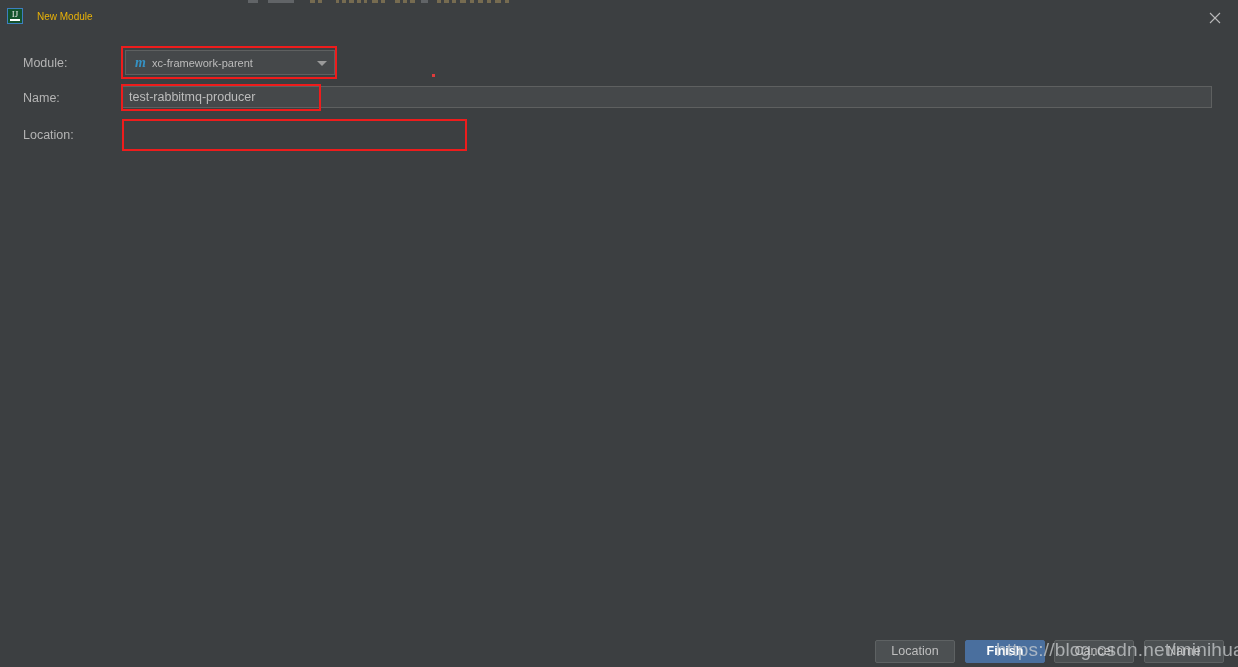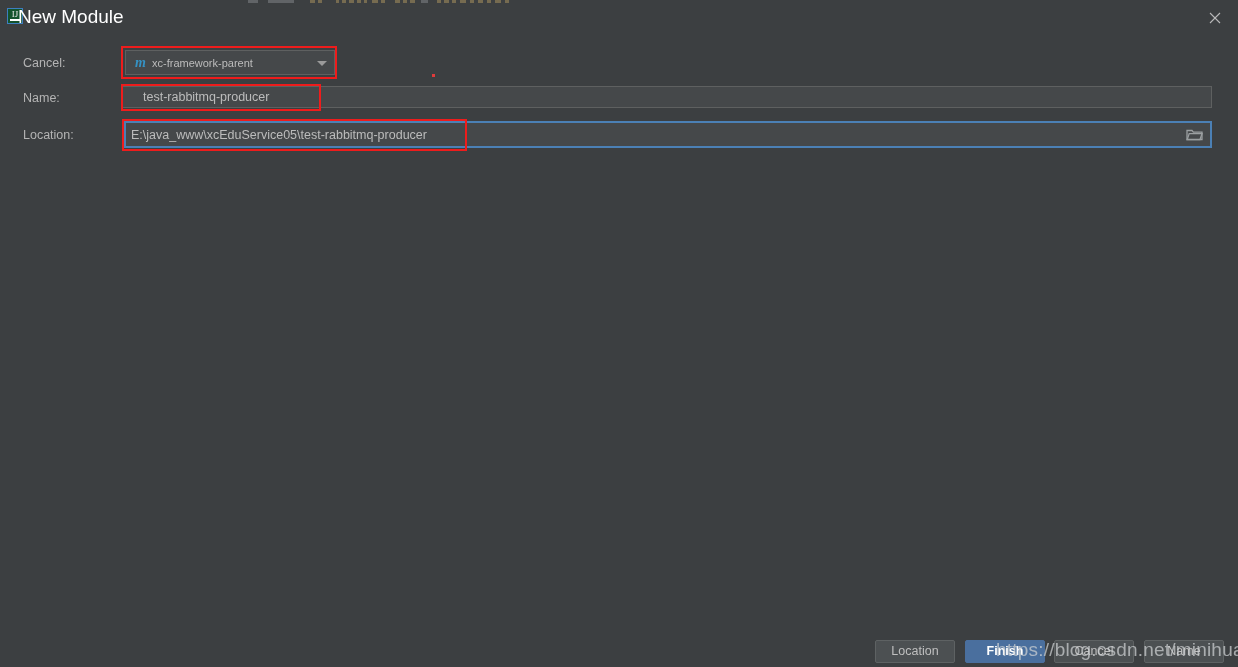--- a/index.html
+++ b/index.html
@@ -70,24 +70,24 @@
     letter-spacing: 0px;
   }
   #app-icon .bar {
     position: absolute;
     left: 2px; bottom: 2px;
     width: 10px; height: 2px;
     background: #ffffff;
   }
   #window-title {
     position: absolute;
-    left: 18px; top: 6px;
-    font-size: 19px;
-    line-height: 16px;
-    color: #ffffff;
+    left: 37px; top: 6px;
+    font-size: 10px;
+    line-height: 16px;
+    color: #eab308;
     white-space: nowrap;
   }
   #close-button {
     position: absolute;
     right: 0px; top: 0px;
     width: 46px; height: 28px;
     cursor: default;
   }
   #close-button svg { position: absolute; left: 17px; top: 9px; }
 
@@ -148,21 +148,21 @@
     font-size: 12.5px;
     color: #bcbcbc;
   }
   #name-field {
     left: 122px; top: 83px;
     width: 1090px; height: 22px;
     border: 1px solid #5e6060;
   }
   #name-field .fv {
     position: absolute;
-    left: 20px; top: 2px;
+    left: 6px; top: 2px;
     line-height: 16px;
     white-space: nowrap;
   }
   #location-field {
     left: 124px; top: 118px;
     width: 1088px; height: 27px;
     border: 2px solid #4b80b5;
     background: #45484a;
   }
   #location-field .fv {
@@ -307,45 +307,36 @@
     </div>
     <div id="window-title">New Module</div>
     <div id="close-button">
       <svg width="12" height="12" viewBox="0 0 12 12">
         <line x1="1" y1="1" x2="11" y2="11" stroke="#b9b9b9" stroke-width="1.1"></line>
         <line x1="11" y1="1" x2="1" y2="11" stroke="#b9b9b9" stroke-width="1.1"></line>
       </svg>
     </div>
   </div>
 
-  <div class="form-label" id="label-parent">Cancel:</div>
+  <div class="form-label" id="label-parent">Module:</div>
 
   <div id="parent-combo">
     <div class="maven-icon">m</div>
     <div class="combo-text">xc-framework-parent</div>
     <div class="arrow"></div>
   </div>
 
   <div class="form-label" id="label-name">Name:</div>
 
   <div class="text-field" id="name-field">
     <div class="fv">test-rabbitmq-producer</div>
   </div>
 
   <div class="form-label" id="label-location">Location:</div>
 
-  <div class="text-field" id="location-field">
-    <div class="fv">E:\java_www\xcEduService05\test-rabbitmq-producer</div>
-    <div id="browse-button">
-      <svg width="17" height="13" viewBox="0 0 17 13">
-        <path d="M1 2.5h5l1.4 1.6H16v7.4H1z" fill="none" stroke="#9b9fa1" stroke-width="1.3"></path>
-        <path d="M3.2 5.6H16l-2 5.9H1.2z" fill="#45484a" stroke="#9b9fa1" stroke-width="1.3"></path>
-      </svg>
-    </div>
-  </div>
 
 
   <div class="annot" id="annot-parent"></div>
   <div class="annot" id="annot-name"></div>
   <div class="annot" id="annot-location"></div>
   <div id="red-dot"></div>
 
   <div class="btn" id="btn-previous">Location</div>
   <div class="btn" id="btn-finish">Finish</div>
   <div class="btn" id="btn-cancel">Cancel</div>

